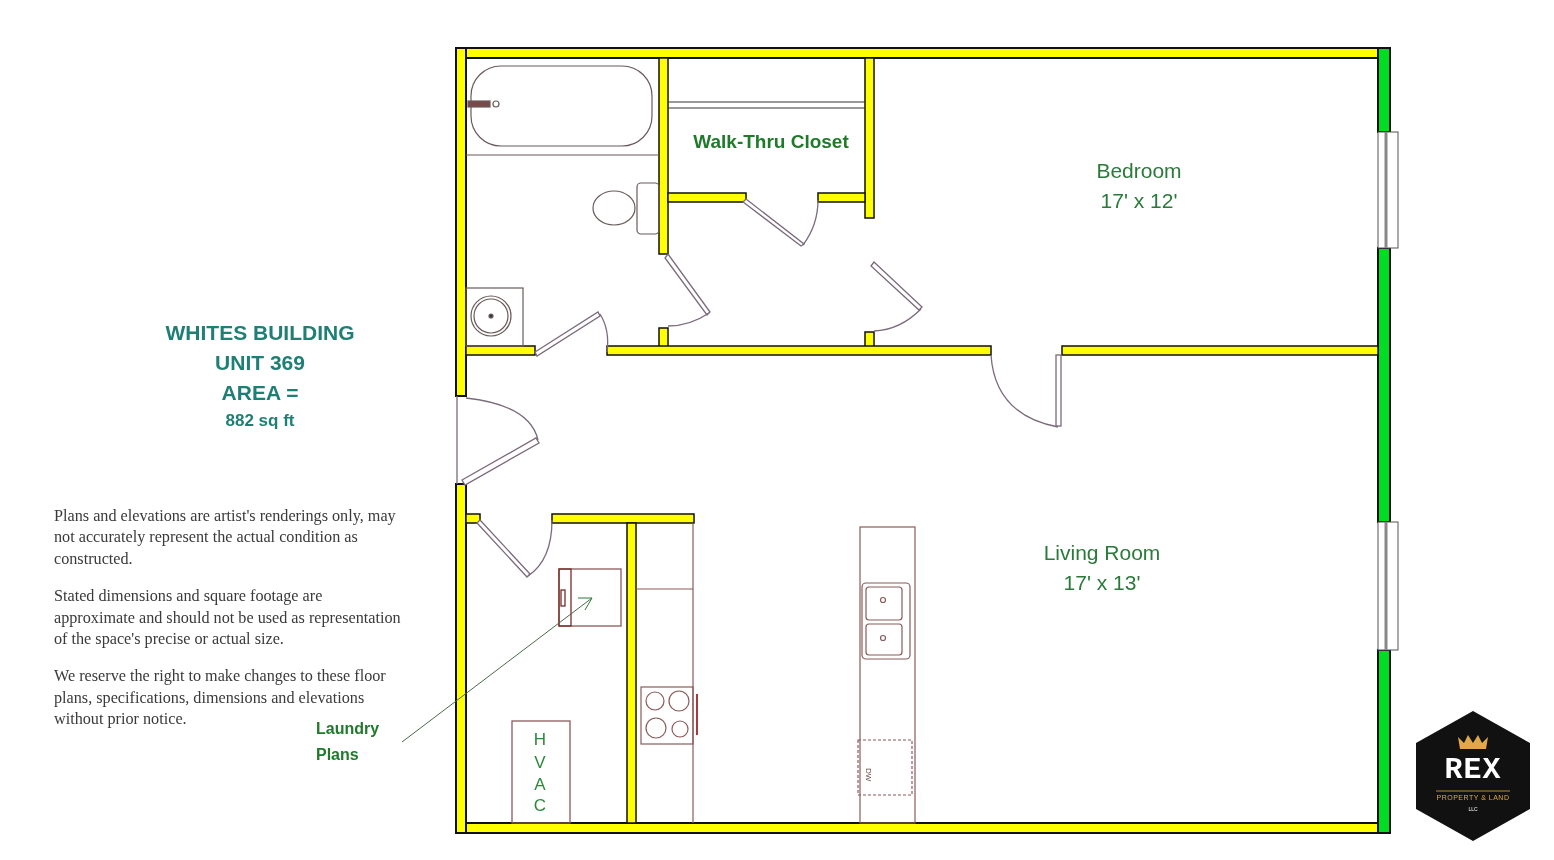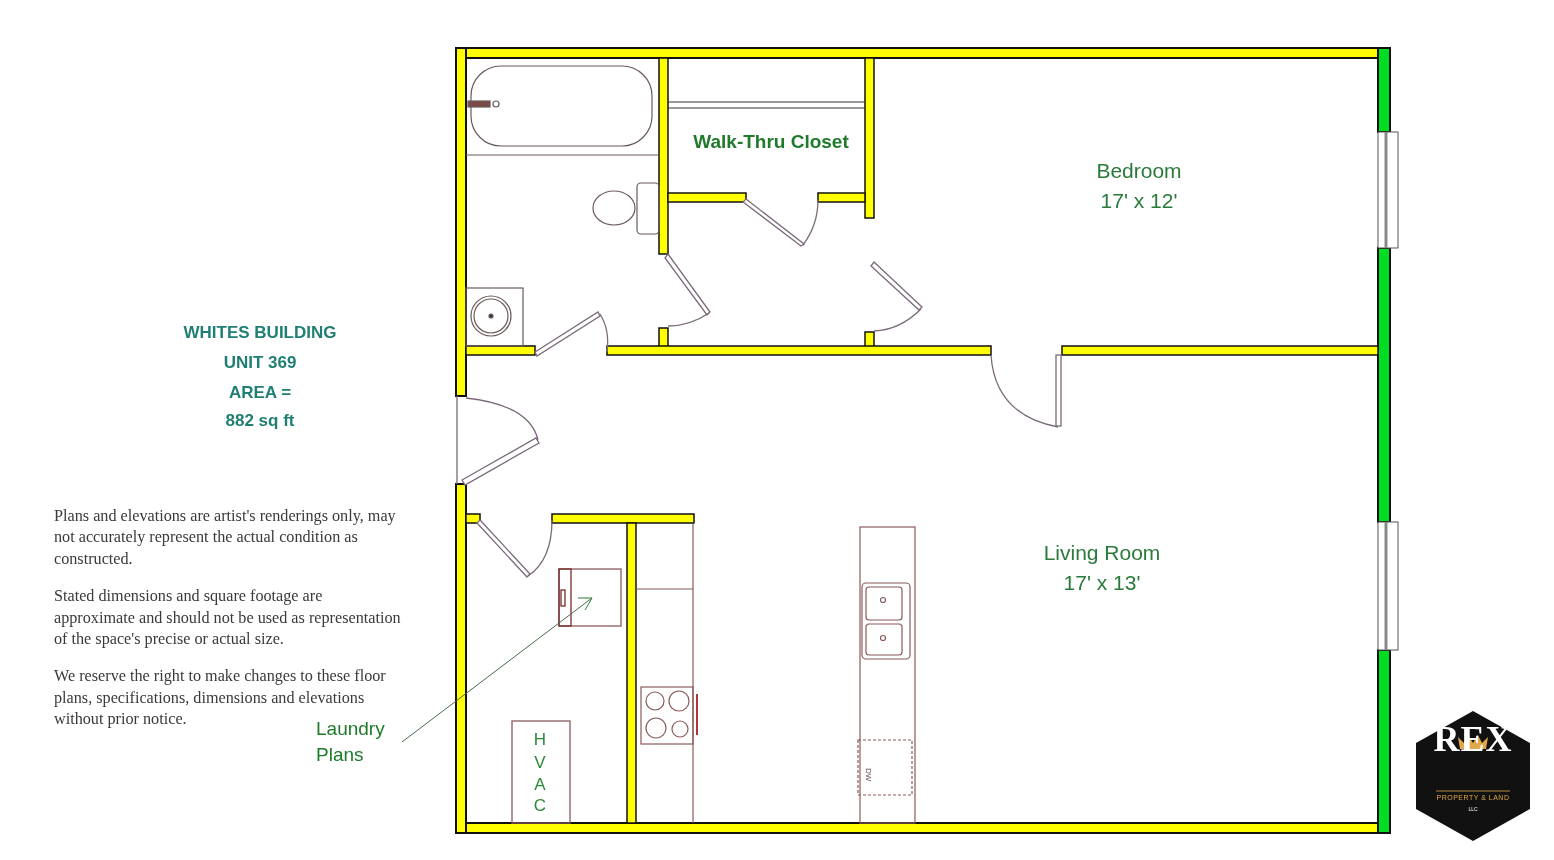--- a/index.html
+++ b/index.html
@@ -1,29 +1,29 @@
 <!DOCTYPE html>
 <html><head>
 <meta charset="utf-8">
 <style>
   html, body { margin: 0; padding: 0; background: #ffffff; }
   body { width: 1554px; height: 860px; position: relative; overflow: hidden; font-family: "Liberation Sans", sans-serif; }
   .info { position: absolute; left: 140px; top: 318px; width: 240px; text-align: center; color: #1f7f74; font-weight: bold; }
-  .info .l1 { font-size: 17px; line-height: 30px; }
+  .info .l1 { font-size: 21px; line-height: 30px; }
   .info .l4 { font-size: 17px; line-height: 26px; }
   .disclaimer { position: absolute; left: 38px; top: 490px; width: 380px; font-family: "Liberation Serif", serif; font-size: 16.2px; line-height: 21.4px; color: #3a3a3a; }
   .disclaimer p { margin: 16px; }
-  .laundry-label { position: absolute; left: 316px; top: 716px; color: #1f7a2a; font-weight: normal; font-size: 19px; line-height: 26px; }
+  .laundry-label { position: absolute; left: 316px; top: 716px; color: #1f7a2a; font-weight: bold; font-size: 16px; line-height: 26px; }
   svg.plan { position: absolute; left: 0; top: 0; }
   .room-label { font-family: "Liberation Sans", sans-serif; fill: #2a7a3a; font-size: 21px; }
   .closet-label { font-family: "Liberation Sans", sans-serif; fill: #1f7a2a; font-size: 19px; font-weight: bold; }
   .hvac-label { font-family: "Liberation Sans", sans-serif; fill: #2a8a3a; font-size: 17px; }
   .logo { position: absolute; left: 1414px; top: 711px; width: 118px; height: 130px; }
   .logo-text { position: absolute; left: 1414px; width: 118px; text-align: center; }
-  .logo-rex { top: 718px; font-family: Liberation Serif, serif; font-weight: bold; font-size: 36px; color: #ffffff; letter-spacing: 1px; }
+  .logo-rex { top: 753px; font-family: Liberation Mono, monospace; font-weight: bold; font-size: 30px; color: #ffffff; letter-spacing: 1px; }
   .logo-sub { top: 794px; font-family: "Liberation Sans", sans-serif; font-size: 7px; color: #e0a84a; letter-spacing: 0.5px; }
   .logo-llc { top: 806px; font-family: "Liberation Sans", sans-serif; font-size: 5px; color: #ffffff; }
 </style>
 </head>
 <body>
 
 <div class="info">
   <div class="l1">WHITES BUILDING</div>
   <div class="l1">UNIT 369</div>
   <div class="l1">AREA =</div>

